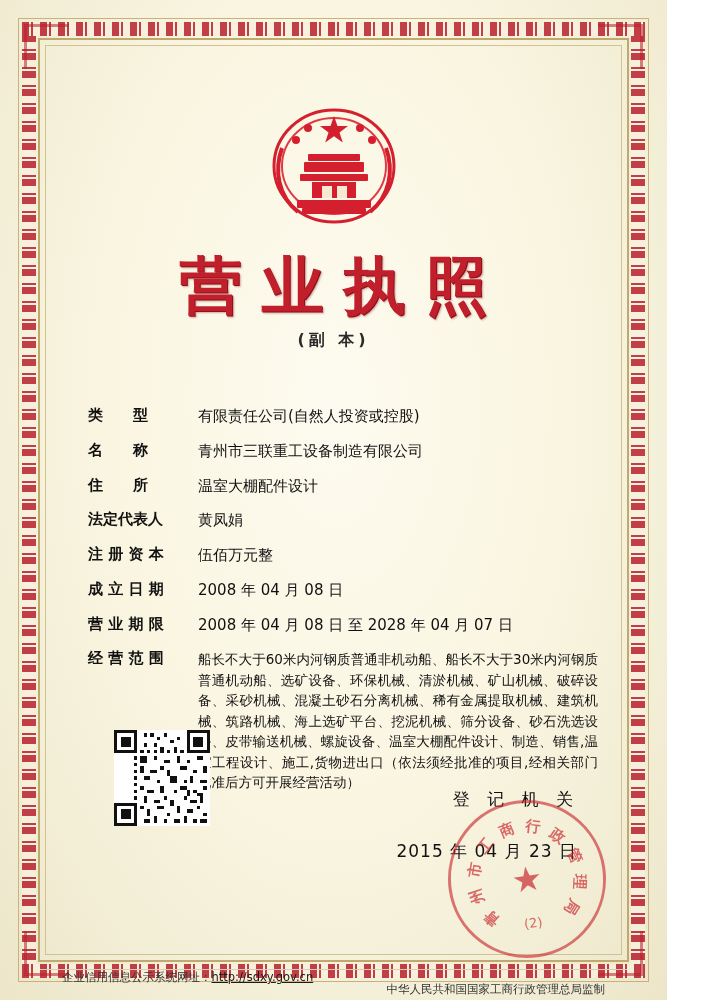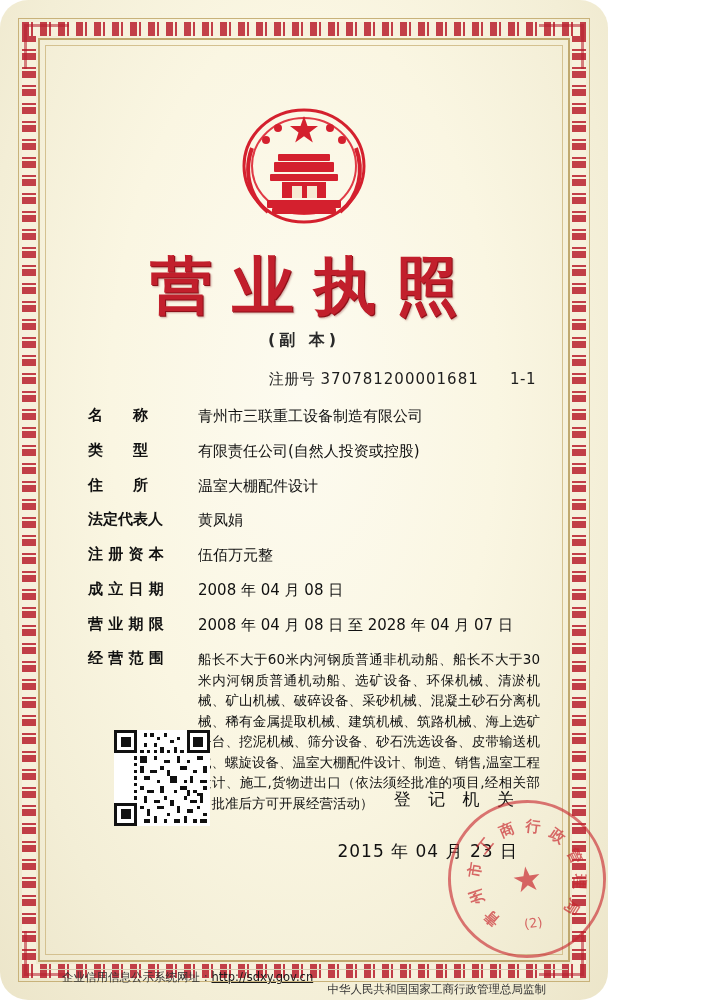--- a/index.html
+++ b/index.html
@@ -9,27 +9,26 @@
   }
   body {
     width: 727px;
     height: 1000px;
     font-family: "DejaVu Sans", "Liberation Sans", sans-serif;
     overflow: hidden;
   }
 
   #certificate {
     position: relative;
-    width: 608px;
+    width: 667px;
     height: 1000px;
     background:
       radial-gradient(ellipse at 50% 40%, #fdfbf0 0%, #faf6e2 45%, #f3eed6 75%, #ece5c9 100%);
     box-sizing: border-box;
     overflow: hidden;
-    border-radius: 28px;
   }
 
   
   .frame-outer {
     position: absolute;
     left: 18px;
     top: 18px;
     right: 18px;
     bottom: 18px;
     border: 1px solid #c8b27a;
@@ -323,36 +322,31 @@
 
           <path d="M18 48 C 10 70, 14 96, 34 112" fill="none" stroke="#d4202e" stroke-width="4"></path>
           <path d="M122 48 C 130 70, 126 96, 106 112" fill="none" stroke="#d4202e" stroke-width="4"></path>
         </g>
       </svg>
     </div>
 
     <div class="title">营业执照</div>
     <div class="subtitle">(副 本)</div>
 
-    <div class="reg-no">
-      <span>注册号</span>
-      <span class="num">370781200001681</span>
-      <span class="suffix">1-1</span>
-    </div>
 
     <div class="fields">
+
+      <div class="row">
+        <div class="label">类　　型</div>
+        <div class="value">有限责任公司(自然人投资或控股)</div>
+      </div>
 
       <div class="row">
         <div class="label">名　　称</div>
         <div class="value">青州市三联重工设备制造有限公司</div>
-      </div>
-
-      <div class="row">
-        <div class="label">类　　型</div>
-        <div class="value">有限责任公司(自然人投资或控股)</div>
       </div>
 
       <div class="row">
         <div class="label">住　　所</div>
         <div class="value">温室大棚配件设计</div>
       </div>
 
       <div class="row">
         <div class="label wide">法定代表人</div>
         <div class="value">黄凤娟</div>

